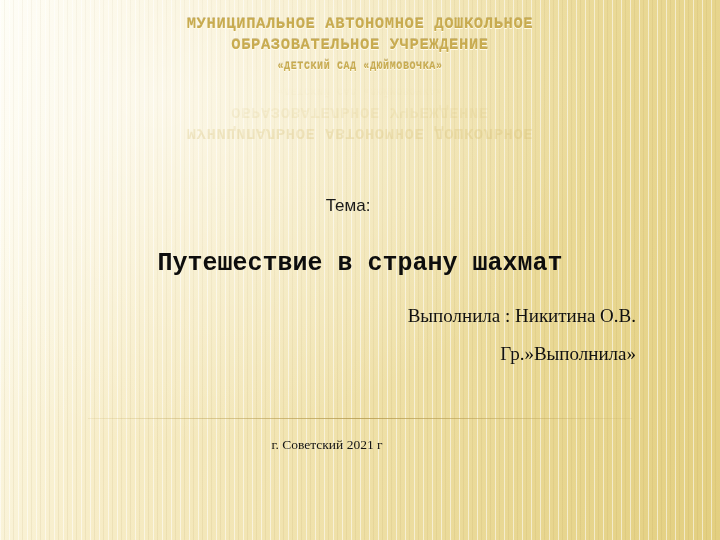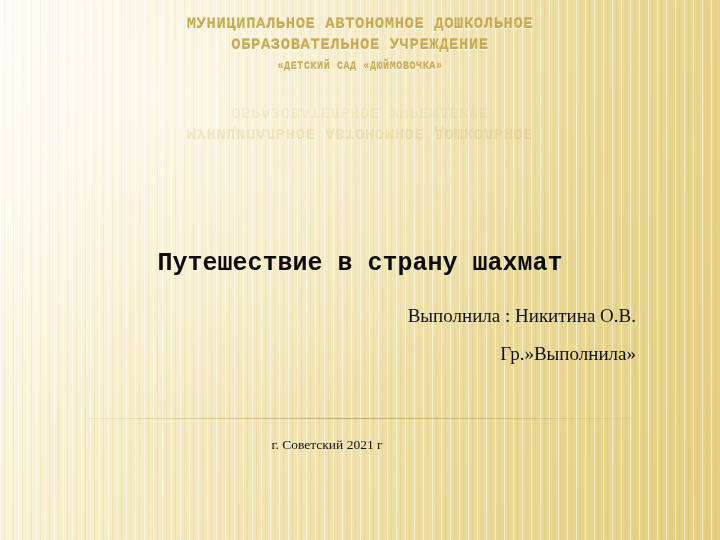--- a/index.html
+++ b/index.html
@@ -159,20 +159,23 @@
     <div class="title-line">ОБРАЗОВАТЕЛЬНОЕ  УЧРЕЖДЕНИЕ</div>
     <div class="title-line l3">«ДЕТСКИЙ САД «ДЮЙМОВОЧКА»</div>
   </div>
 
   <div class="title-block">
     <div class="title-line">МУНИЦИПАЛЬНОЕ  АВТОНОМНОЕ  ДОШКОЛЬНОЕ</div>
     <div class="title-line">ОБРАЗОВАТЕЛЬНОЕ  УЧРЕЖДЕНИЕ</div>
     <div class="title-line l3">«ДЕТСКИЙ САД «ДЮЙМОВОЧКА»</div>
   </div>
 
+  <div class="label-tema">
+    <span>Тема:</span>
+  </div>
 
   <div class="main-title">Путешествие в страну шахмат</div>
 
   <div class="author-line">Выполнила : Никитина О.В.</div>
 
   <div class="group-line">Гр.»Выполнила»</div>
 
   <div class="divider"></div>
 
   <div class="footer">

